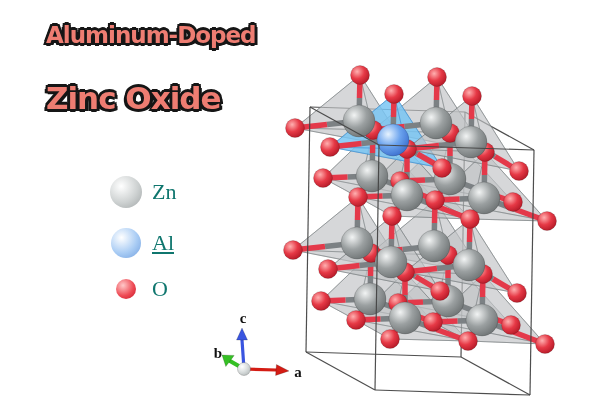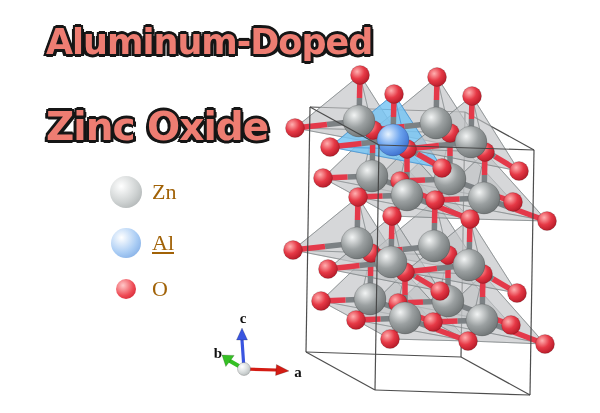--- a/index.html
+++ b/index.html
@@ -1,23 +1,23 @@
 <!DOCTYPE html>
 <html><head>
 <meta charset="utf-8">
 <style>
   html,body{margin:0;padding:0;background:#fff;}
   .canvas{position:relative;width:600px;height:413px;background:#ffffff;overflow:hidden;
           font-family:"Liberation Sans",sans-serif;}
   .title{position:absolute;left:46px;font-family:"DejaVu Sans",sans-serif;font-weight:800;
          letter-spacing:-1px;white-space:nowrap;}
-  .title1{top:22px;font-size:35px;}
-  .title2{top:104px;font-size:39px;}
+  .title1{top:22px;font-size:23px;}
+  .title2{top:80px;font-size:31px;}
   .legend-sphere{position:absolute;border-radius:50%;}
-  .legend-label{position:absolute;font-family:"Liberation Serif",serif;font-size:22px;color:#a16207;}
+  .legend-label{position:absolute;font-family:"Liberation Serif",serif;font-size:22px;color:#0f766e;}
   #structure-svg{position:absolute;left:0;top:0;}
 </style>
 </head>
 <body>
 
 <div class="canvas">
 
   <div class="title title1" style="color: rgb(238, 125, 114); text-shadow: rgb(22, 22, 22) 2px 0px 0px, rgb(22, 22, 22) -2px 0px 0px, rgb(22, 22, 22) 0px 2px 0px, rgb(22, 22, 22) 0px -2px 0px, rgb(22, 22, 22) 2px 2px 0px, rgb(22, 22, 22) -2px 2px 0px, rgb(22, 22, 22) 2px -2px 0px, rgb(22, 22, 22) -2px -2px 0px, rgb(22, 22, 22) 0px 3px 0px, rgb(22, 22, 22) 3px 2px 0px, rgb(22, 22, 22) -3px 2px 0px, rgb(22, 22, 22) 0px -3px 0px;">Aluminum-Doped</div>
   <div class="title title2" style="color: rgb(238, 125, 114); text-shadow: rgb(22, 22, 22) 2px 0px 0px, rgb(22, 22, 22) -2px 0px 0px, rgb(22, 22, 22) 0px 2px 0px, rgb(22, 22, 22) 0px -2px 0px, rgb(22, 22, 22) 2px 2px 0px, rgb(22, 22, 22) -2px 2px 0px, rgb(22, 22, 22) 2px -2px 0px, rgb(22, 22, 22) -2px -2px 0px, rgb(22, 22, 22) 0px 3px 0px, rgb(22, 22, 22) 3px 2px 0px, rgb(22, 22, 22) -3px 2px 0px, rgb(22, 22, 22) 0px -3px 0px;">Zinc Oxide</div>
 

